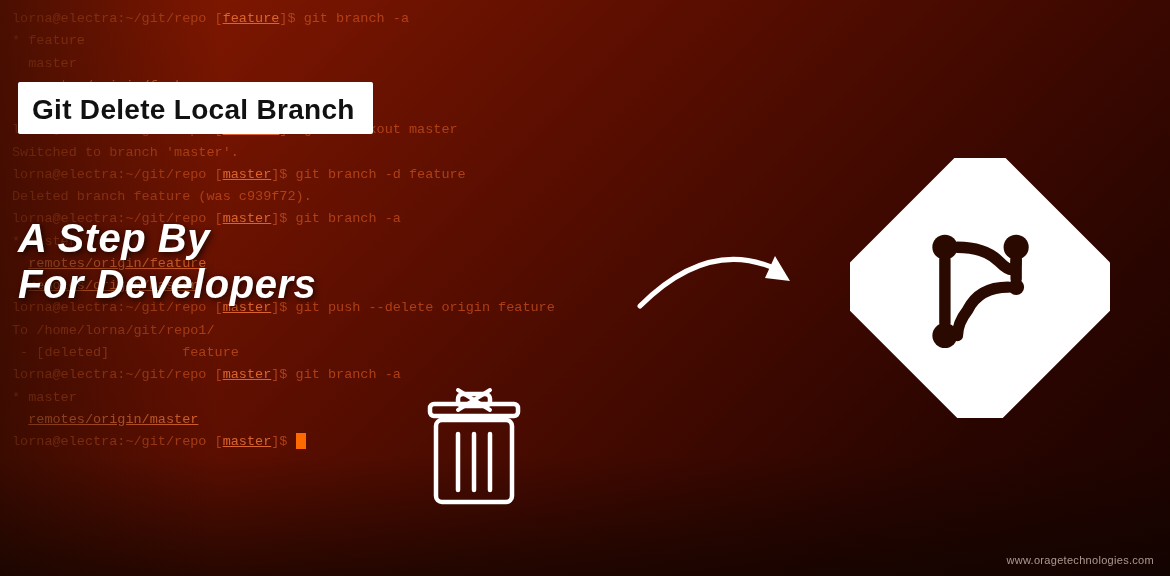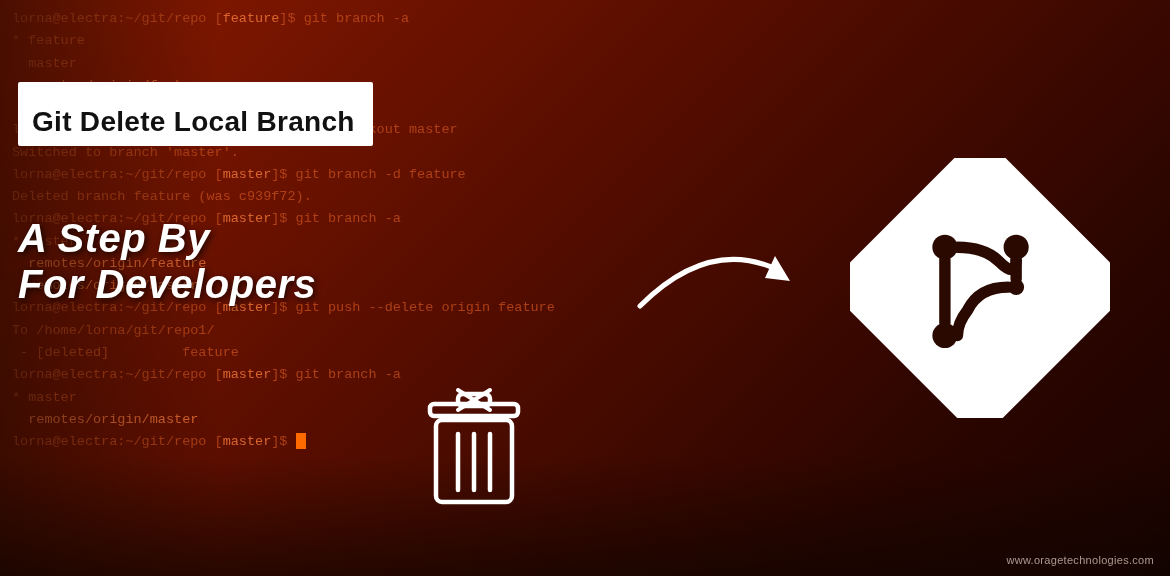--- a/index.html
+++ b/index.html
@@ -30,20 +30,21 @@
       font-size: 13.5px;
       line-height: 1.65;
       white-space: pre;
       font-family: 'Courier New', Courier, monospace;
       pointer-events: none;
       z-index: 1;
     }
 
     .terminal-bg .highlight {
       color: rgba(230, 110, 50, 0.9);
+      text-decoration: underline;
     }
 
     
     .overlay-left {
       position: absolute;
       top: 0; left: 0;
       width: 220px; height: 100%;
       background: linear-gradient(to right, rgba(20,5,0,0.55), transparent);
       z-index: 2;
       pointer-events: none;
@@ -57,21 +58,21 @@
       z-index: 2;
       pointer-events: none;
     }
 
     
     .title-box {
       position: absolute;
       top: 82px;
       left: 18px;
       background: white;
-      padding: 24px 18px 8px 14px;
+      padding: 12px 18px 8px 14px;
       z-index: 10;
       border-radius: 2px;
     }
 
     .title-box span {
       font-family: Arial Black, Arial, sans-serif;
       font-size: 28px;
       font-weight: 900;
       color: #111;
       letter-spacing: 0.3px;

